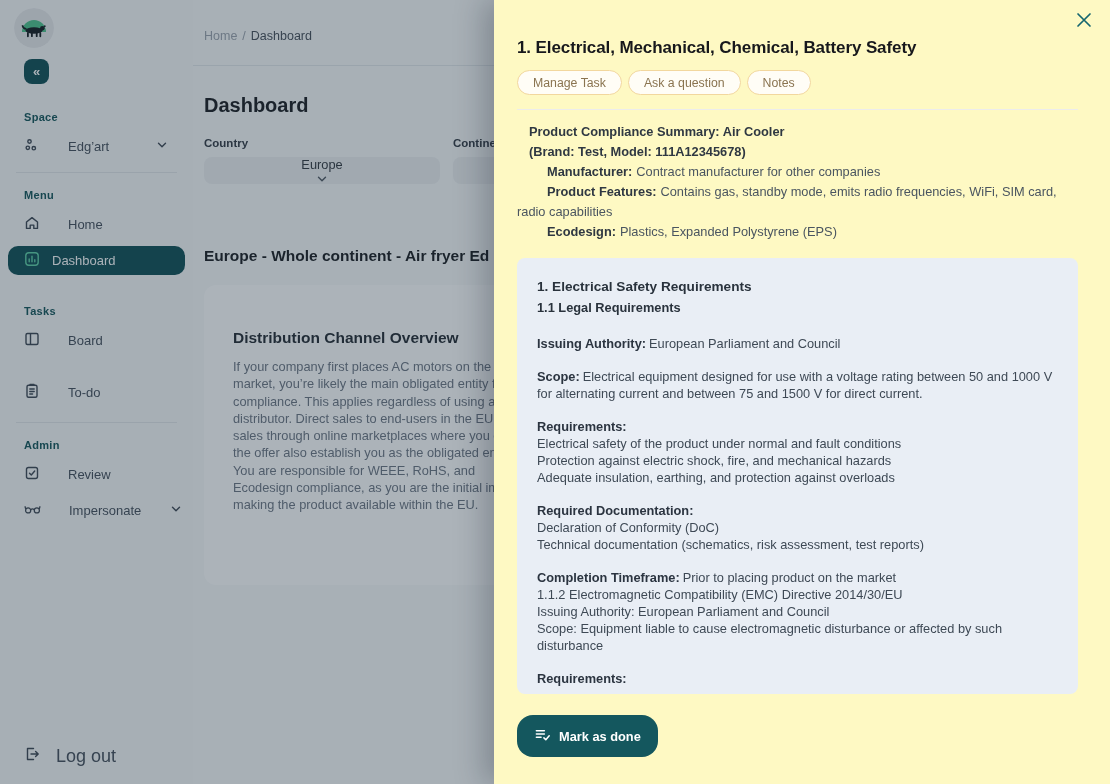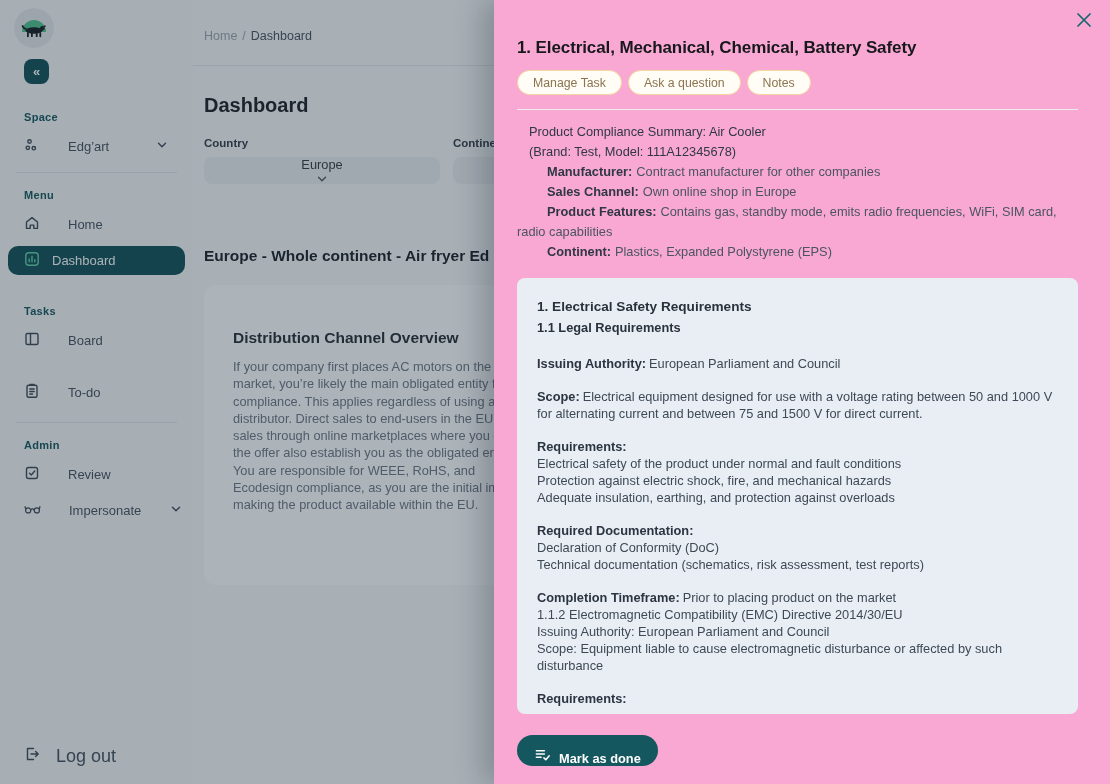--- a/index.html
+++ b/index.html
@@ -35,42 +35,42 @@
   .dropdown { width:236px; height:27px; background:#EDEFF1; border:none; border-radius:8px;
     display:flex; align-items:center; justify-content:space-between; padding:0 12px; font-size:12.8px; color:#2E343B; cursor:pointer;flex-direction:column; }
   .section-title { margin:63px 0 0 11px; font-size:15.5px; font-weight:700; color:#15181C; white-space:nowrap; }
   .ov-card { margin:20px 0 0 11px; width:560px; height:300px; background:#FFFFFF; border-radius:12px; padding:44px 0 0 29px; }
   .ov-title { font-size:15.5px; font-weight:700; color:#1F262E; }
   .ov-body { margin-top:11px; width:300px; font-size:12.8px; line-height:17.3px; color:#6A7380; }
 
   .dim { position:absolute; left:0; top:0; width:494px; height:784px; background:rgba(38,55,72,.38); z-index:5; }
 
   
-  .drawer { position:absolute; left:494px; top:0; width:616px; height:784px; background:#f9a8d4; z-index:10;
+  .drawer { position:absolute; left:494px; top:0; width:616px; height:784px; background:#fef9c3; z-index:10;
     padding:0 32px 0 23px; box-shadow:-10px 0 28px rgba(10,20,35,.25); }
   .close-btn { position:absolute; top:10px; right:15px; width:22px; height:22px; border:none; background:transparent;
     cursor:pointer; padding:0; }
   .drawer-title { margin-top:38px; font-size:17px; font-weight:700; color:#17181C; letter-spacing:-.1px; }
   .pill-row { margin-top:12px; display:flex; gap:6px; }
   .pill { height:25px; padding:0 15px; border-radius:999px; border:1px solid #F2D79E; background:#FFFDF6;
     color:#8A7450; font-size:12.3px; font-weight:500; cursor:pointer; }
   .hr { margin-top:14px; border-top:1px solid #ECECEC; }
   .summary { margin-top:12px; font-size:12.8px; line-height:20px; }
-  .sum-title { font-weight:400; color:#2F3842;padding-left:12px; }
+  .sum-title { font-weight:700; color:#2F3842;padding-left:12px; }
   .sum-row .lbl { font-weight:700; color:#2F3842; margin-right:4px;padding-left:30px; }
   .sum-row .val { color:#4A5560; }
   .rcard { margin-top:16px; height:436px; background:#E9EEF5; border-radius:8px; padding:20px; overflow:hidden;
     font-size:12.8px; line-height:17px; }
   .rc-h1 { font-size:13.6px; font-weight:700; color:#29323C; margin-bottom:4px; }
   .rc-h2 { font-weight:700; color:#29323C; margin-bottom:3px; }
   .rc-line { color:#3E4955; }
   .rc-b { font-weight:700; color:#2B3440; margin-right:3px; }
   .rc-gap { height:16px; }
-  .done-btn { margin-top:21px; height:31px; border:none; border-radius:16px; background:#14575E; color:#FFFFFF;
-    display:inline-flex; align-items:flex-end; gap:8px; padding:0 17px; font-size:12.8px; font-weight:600; cursor:pointer; }
+  .done-btn { margin-top:21px; height:42px; border:none; border-radius:16px; background:#14575E; color:#FFFFFF;
+    display:inline-flex; align-items:center; gap:8px; padding:0 17px; font-size:12.8px; font-weight:600; cursor:pointer; }
 </style>
 </head>
 <body>
 
 <aside class="sidebar">
   <div class="logo">
     <svg width="40" height="40" viewBox="0 0 40 40">
       <circle cx="20" cy="20" r="20" fill="#E7E9EB"></circle>
       <path d="M8 24 a12 12 0 0 1 24 0 z" fill="#4BC08A"></path>
       <g fill="#10151A">
@@ -238,23 +238,22 @@
     <button class="pill">Manage Task</button>
     <button class="pill">Ask a question</button>
     <button class="pill">Notes</button>
   </div>
   <div class="hr"></div>
 
   <div class="summary">
     <div class="sum-title">Product Compliance Summary: Air Cooler</div>
     <div class="sum-title">(Brand: Test, Model: 111A12345678)</div>
     <div class="sum-row"><span class="lbl">Manufacturer:</span><span class="val">Contract manufacturer for other companies</span></div>
-    <div class="sum-row"><span class="lbl">Sales Channel:</span><span class="val">Own online shop in Europe</span></div>
     <div class="sum-row"><span class="lbl">Product Features:</span><span class="val">Contains gas, standby mode, emits radio frequencies, WiFi, SIM card, radio capabilities</span></div>
-    <div class="sum-row"><span class="lbl">Continent:</span><span class="val">Plastics, Expanded Polystyrene (EPS)</span></div>
+    <div class="sum-row"><span class="lbl">Ecodesign:</span><span class="val">Plastics, Expanded Polystyrene (EPS)</span></div>
   </div>
 
   <div class="rcard">
     <div class="rc-h1">1. Electrical Safety Requirements</div>
     <div class="rc-h2">1.1 Legal Requirements</div>
     <div class="rc-gap"></div>
     <div class="rc-line"><span class="rc-b">Issuing Authority:</span><span>European Parliament and Council</span></div>
     <div class="rc-gap"></div>
     <div class="rc-line"><span class="rc-b">Scope:</span><span>Electrical equipment designed for use with a voltage rating between 50 and 1000 V for alternating current and between 75 and 1500 V for direct current.</span></div>
     <div class="rc-gap"></div>

